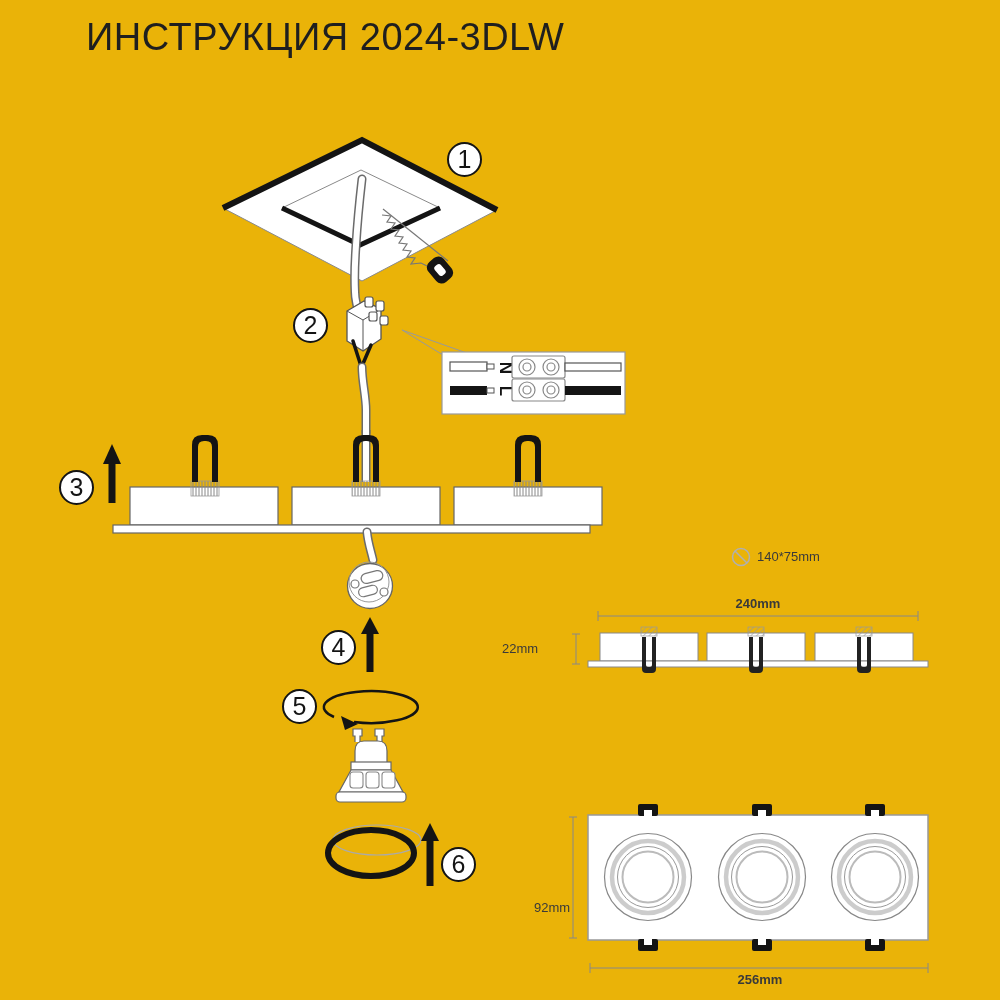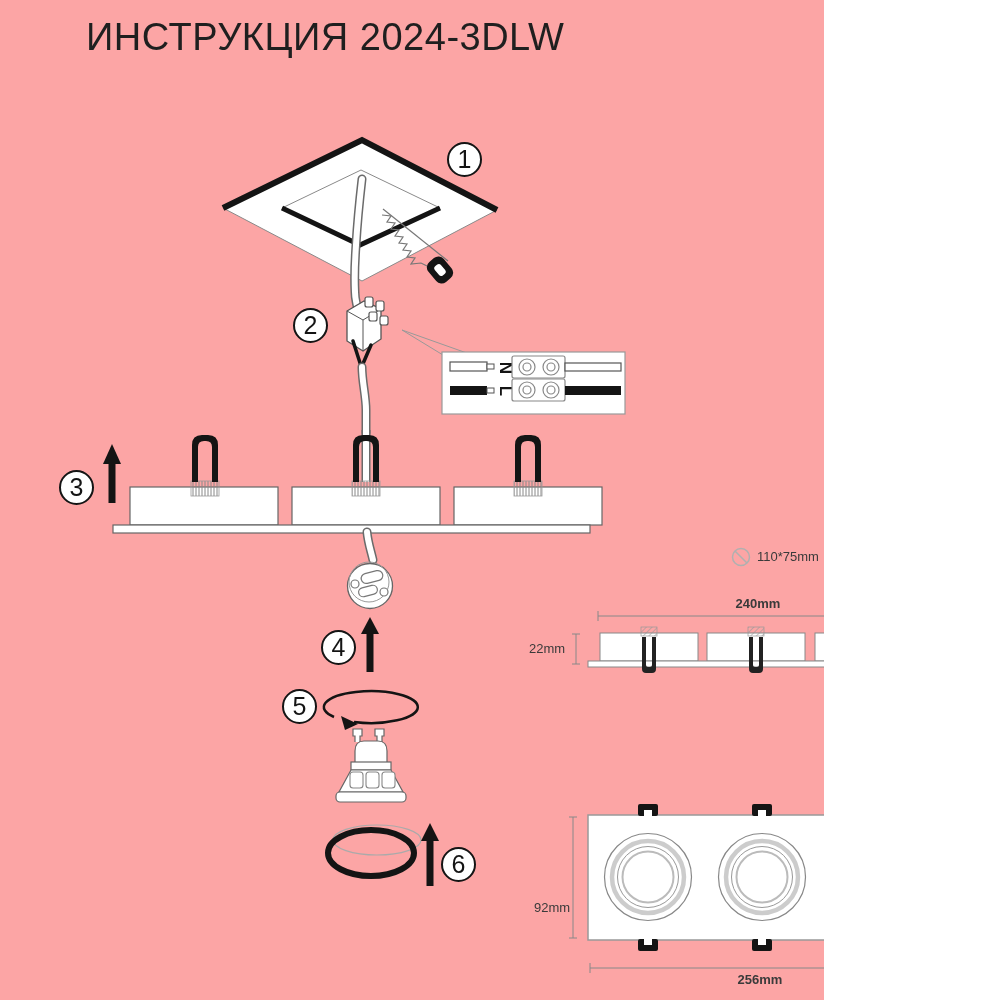--- a/index.html
+++ b/index.html
@@ -1,16 +1,16 @@
 <!DOCTYPE html>
 <html><head>
 <meta charset="utf-8">
 <style>
   html,body{margin:0;padding:0;background:#ffffff;}
-  .canvas{position:relative;width:824px;height:1000px;background:#fca5a5;overflow:hidden;
+  .canvas{position:relative;width:1000px;height:1000px;background:#eab308;overflow:hidden;
           font-family:"Liberation Sans", sans-serif;}
   .title{position:absolute;left:86px;top:16px;font-size:38px;color:#1f1f1f;
          letter-spacing:0.5px;white-space:nowrap;}
   .stepnum{position:absolute;width:35px;height:35px;border:2.5px solid #141414;border-radius:50%;
            box-sizing:border-box;display:flex;align-items:center;justify-content:center;
            font-size:25px;color:#141414;background:#fff;}
   .dim{position:absolute;font-size:13px;color:#3a3a3a;white-space:nowrap;}
   .dim.center{transform:translateX(-50%);font-weight:bold;}
   svg{position:absolute;left:0;top:0;}
 </style>
@@ -229,19 +229,19 @@
   <div class="stepnum" style="left:321px;top:630px">
       <span>4</span>
     </div>
   <div class="stepnum" style="left:282px;top:689px">
       <span>5</span>
     </div>
   <div class="stepnum" style="left:441px;top:847px">
       <span>6</span>
     </div>
 
-  <div class="dim" style="left:757px;top:549px">110*75mm</div>
+  <div class="dim" style="left:757px;top:549px">140*75mm</div>
   <div class="dim center" style="left:758px;top:596px">240mm</div>
-  <div class="dim" style="left:529px;top:641px">22mm</div>
+  <div class="dim" style="left:502px;top:641px">22mm</div>
   <div class="dim" style="left:534px;top:900px">92mm</div>
   <div class="dim center" style="left:760px;top:972px">256mm</div>
 
 </div>
 
 </body></html>

